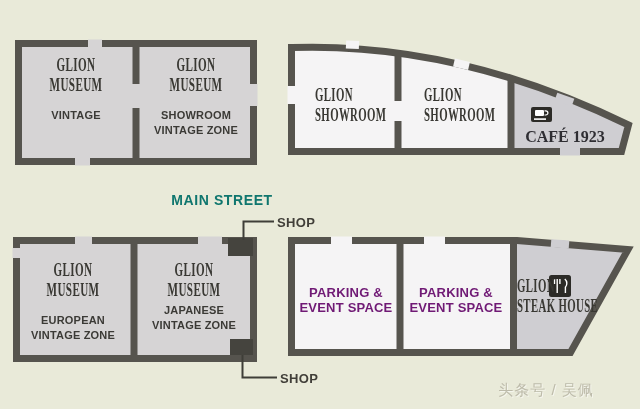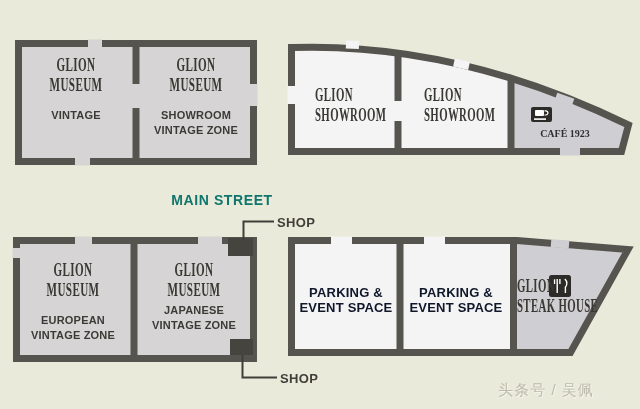--- a/index.html
+++ b/index.html
@@ -18,25 +18,25 @@
     white-space:nowrap;
   }
   .brand-left { text-align:left; }
   .brand-left .brand-scale { transform-origin:0 0; transform:scale(0.72,1.25); }
   .zone {
     font-weight:700; font-size:11px; line-height:1.35;
     letter-spacing:0.2px; color:#3b3a36;
   }
   .parking-label {
     font-weight:700; font-size:13px; line-height:1.15;
-    letter-spacing:0.2px; color:#0f172a;
+    letter-spacing:0.2px; color:#701a75;
   }
   .cafe-label {
     font-family:"Liberation Serif", serif; font-weight:600;
-    font-size:10px; color:#2f2e33; white-space:nowrap;
+    font-size:16px; color:#2f2e33; white-space:nowrap;
   }
   .street { font-weight:700; font-size:14px; letter-spacing:0.6px; color:#0f766e; white-space:nowrap;text-align:center; }
   .shop-label { font-weight:700; font-size:13px; letter-spacing:0.4px; color:#413f39; }
   .watermark { font-size:15px; color:#bdbbaa; text-align:center; letter-spacing:1px;
                text-shadow:1px 1px 0 rgba(255,255,255,0.55); }
 </style>
 </head>
 <body>
 
 <div class="stage">

